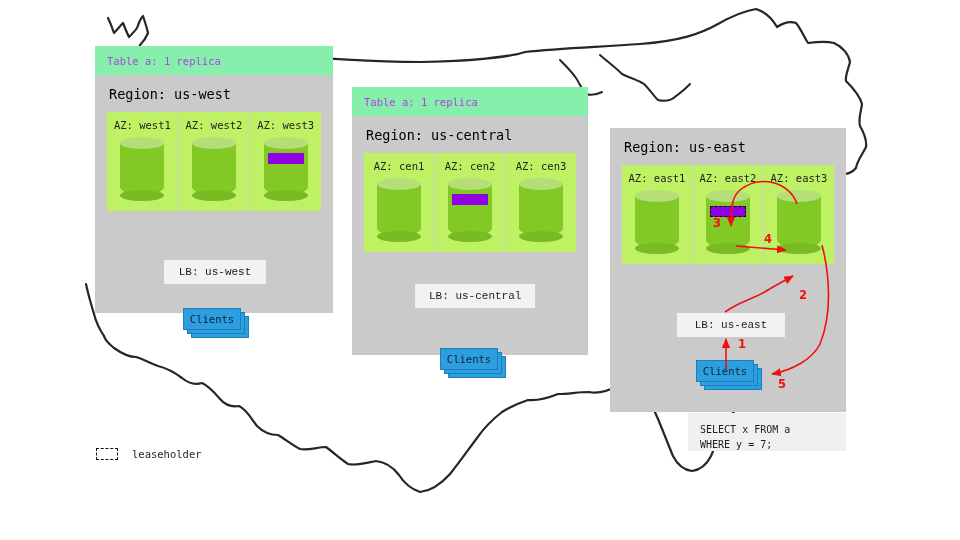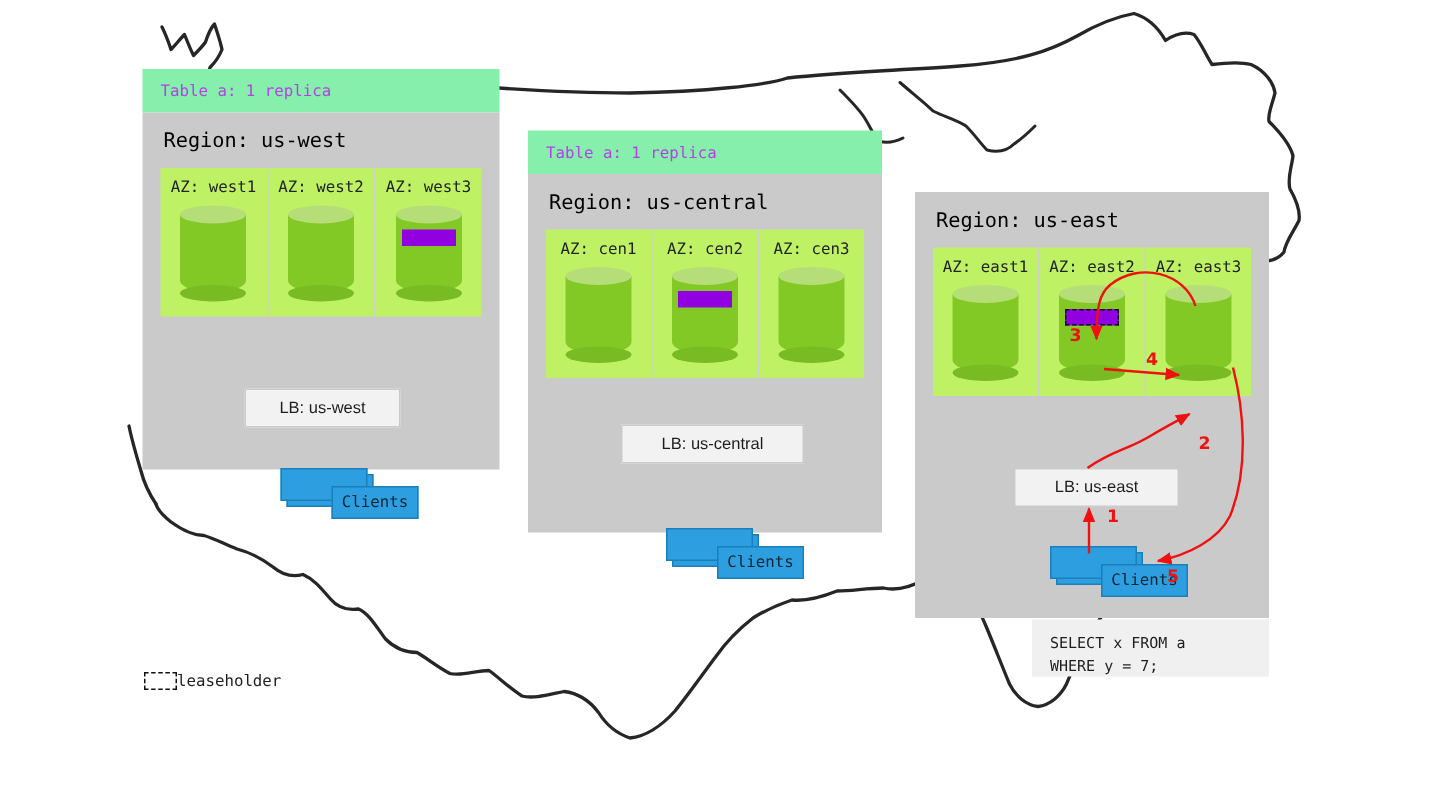--- a/index.html
+++ b/index.html
@@ -116,45 +116,44 @@
   .lb-box {
     position: absolute;
     background: #f2f2f2;
     border: 1px solid #cbcbcb;
     font-size: 11px;
     color: #1d1d1d;
     text-align: center;
     padding: 6px 14px;
     box-sizing: border-box;
     white-space: nowrap;
-    font-family: Liberation Sans, sans-serif;
+    font-family: Liberation Mono, monospace;
   }
 
   
   .clients {
     position: absolute;
     width: 62px;
     height: 24px;
   }
   .clients .sheet {
     position: absolute;
     width: 58px; height: 22px;
     background: #2d9fe0;
     border: 1px solid #1b7fba;
     box-sizing: border-box;
   }
   .clients .s3 { left: 8px; top: 8px; }
   .clients .s2 { left: 4px; top: 4px; }
   .clients .s1 {
-    left: 0; top: 16px;
+    left: 0; top: 0;
     background: #2d9fe0;
     display: flex; align-items: center; justify-content: center;
     font-size: 10.5px; color: #10232e;
     font-family: "DejaVu Sans Mono", "Liberation Mono", monospace;
-    margin-left: 38px;
   }
 
   
   .query-box {
     position: absolute;
     background: #f0f0f0;
     padding: 9px 12px;
     box-sizing: border-box;
     font-size: 10px;
     line-height: 1.5;
@@ -162,21 +161,21 @@
     white-space: pre;
     font-family: "DejaVu Sans Mono", "Liberation Mono", monospace;
   }
 
   
   .legend {
     position: absolute;
     left: 96px; top: 448px;
     display: flex;
     align-items: center;
-    gap: 0;
+    gap: 14px;
   }
   .legend .swatch {
     width: 22px; height: 12px;
     border: 1.6px dashed #111;
     box-sizing: border-box;
     background: transparent;
   }
   .legend .ltext {
     font-size: 10.5px;
     color: #1d1d1d;

